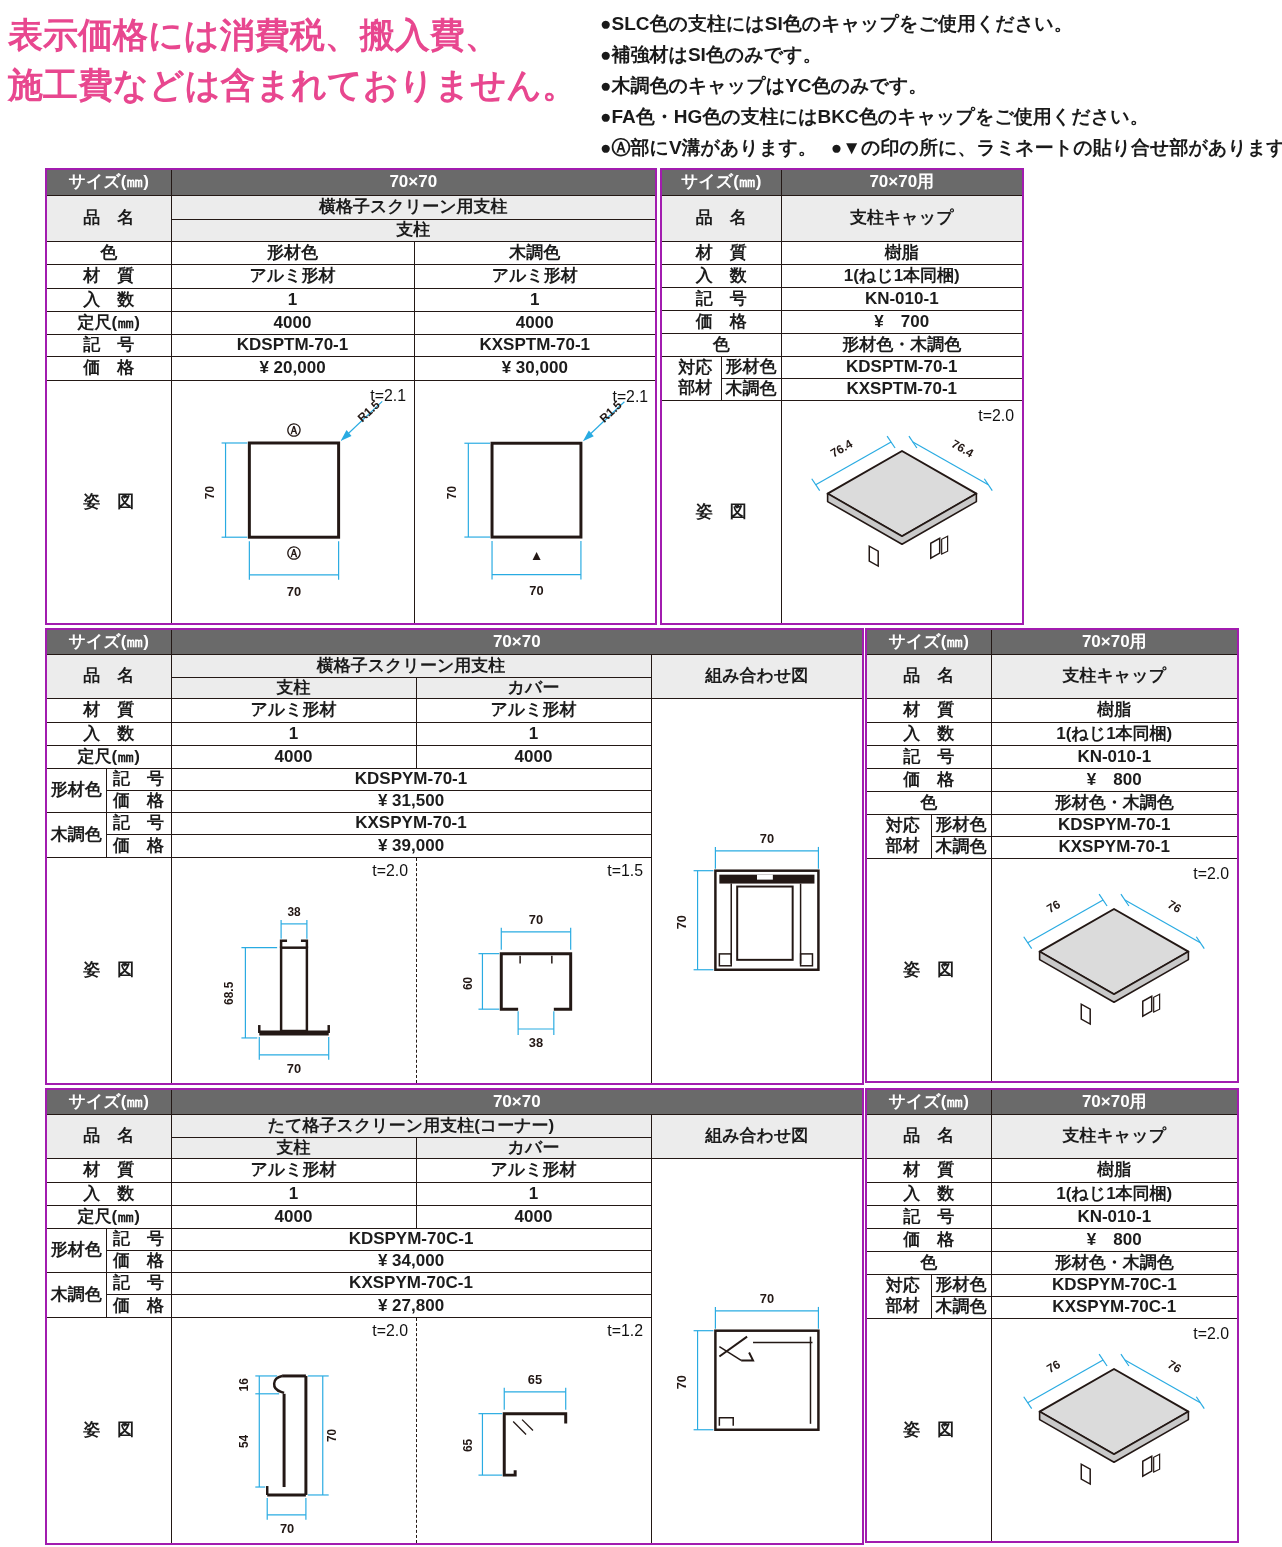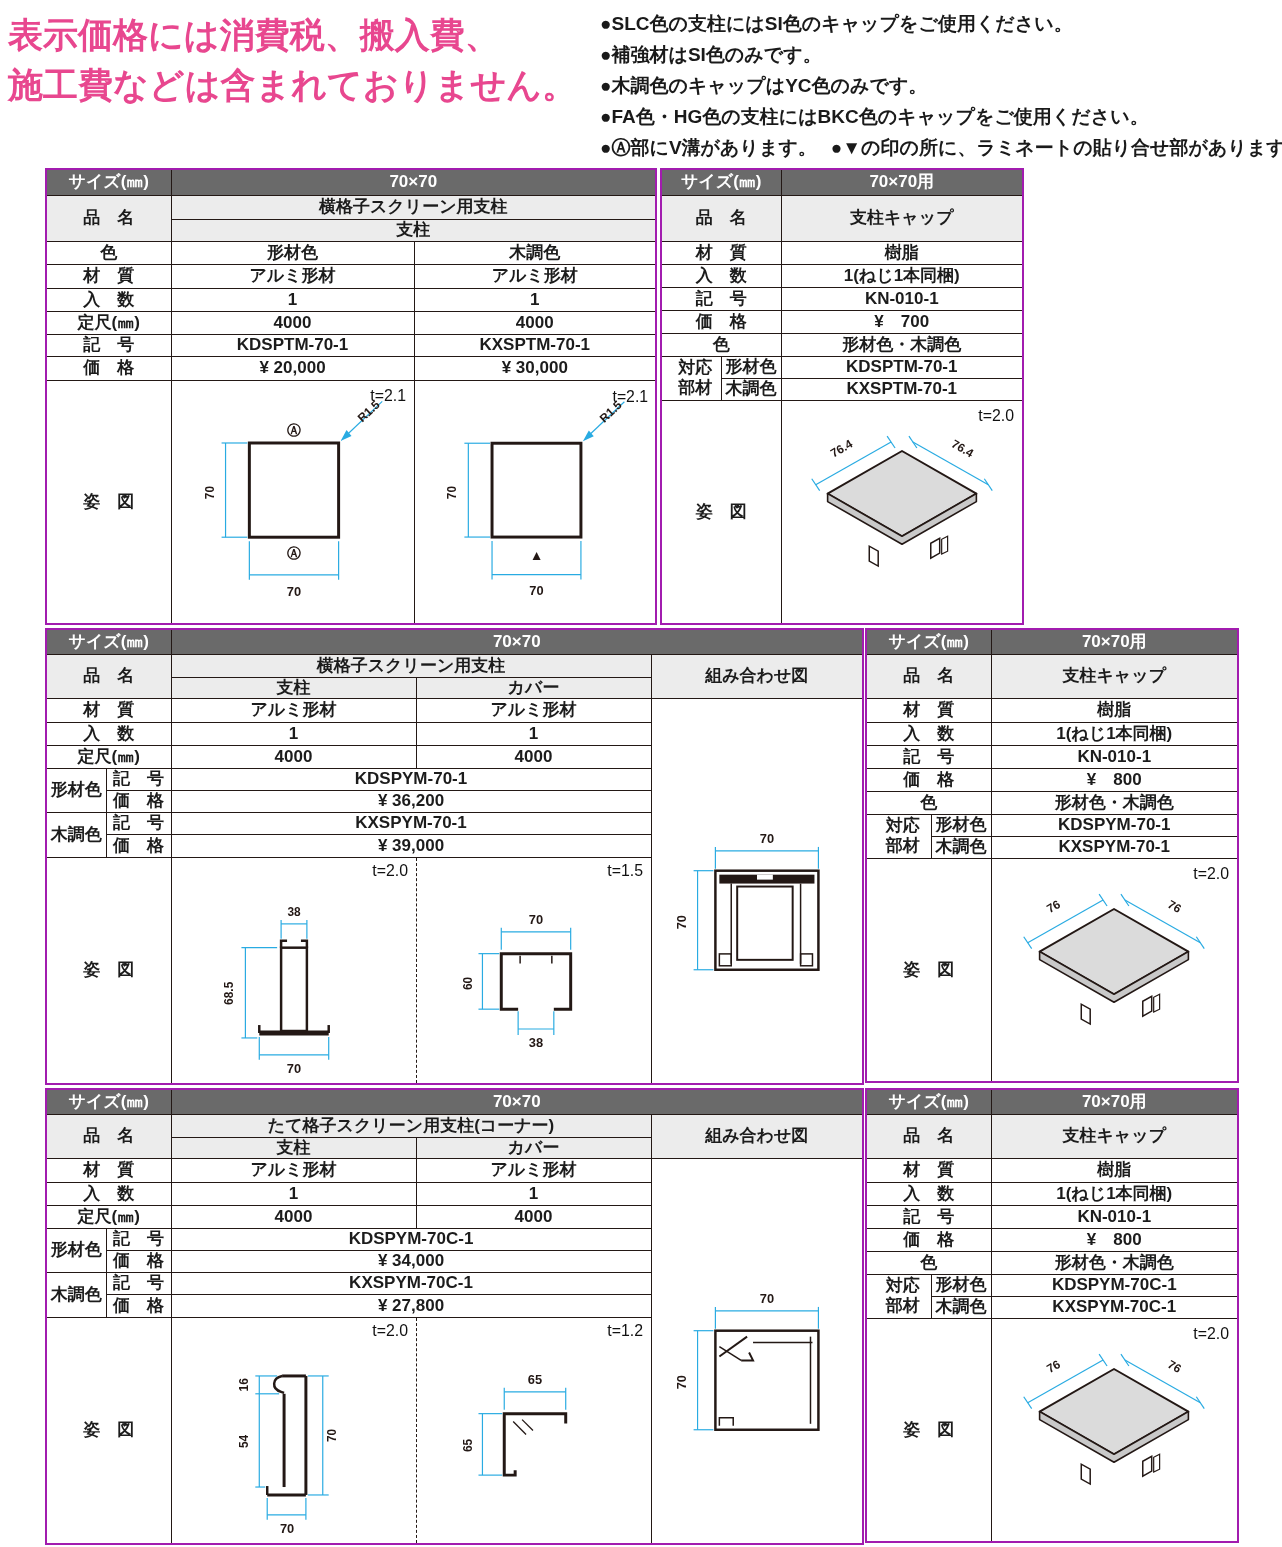--- a/index.html
+++ b/index.html
@@ -284,21 +284,21 @@
   <td>4000</td>
   <td>4000</td>
 </tr>
 <tr style="height:22px">
   <th rowspan="2">形材色</th>
   <th>記　号</th>
   <td colspan="2">KDSPYM-70-1</td>
 </tr>
 <tr style="height:22px">
   <th>価　格</th>
-  <td colspan="2" class="price">¥ 36,200</td>
+  <td colspan="2" class="price">¥ 31,500</td>
 </tr>
 <tr style="height:22px">
   <th rowspan="2">木調色</th>
   <th>記　号</th>
   <td colspan="2">KXSPYM-70-1</td>
 </tr>
 <tr style="height:23px">
   <th>価　格</th>
   <td colspan="2" class="price">¥ 39,000</td>
 </tr>

